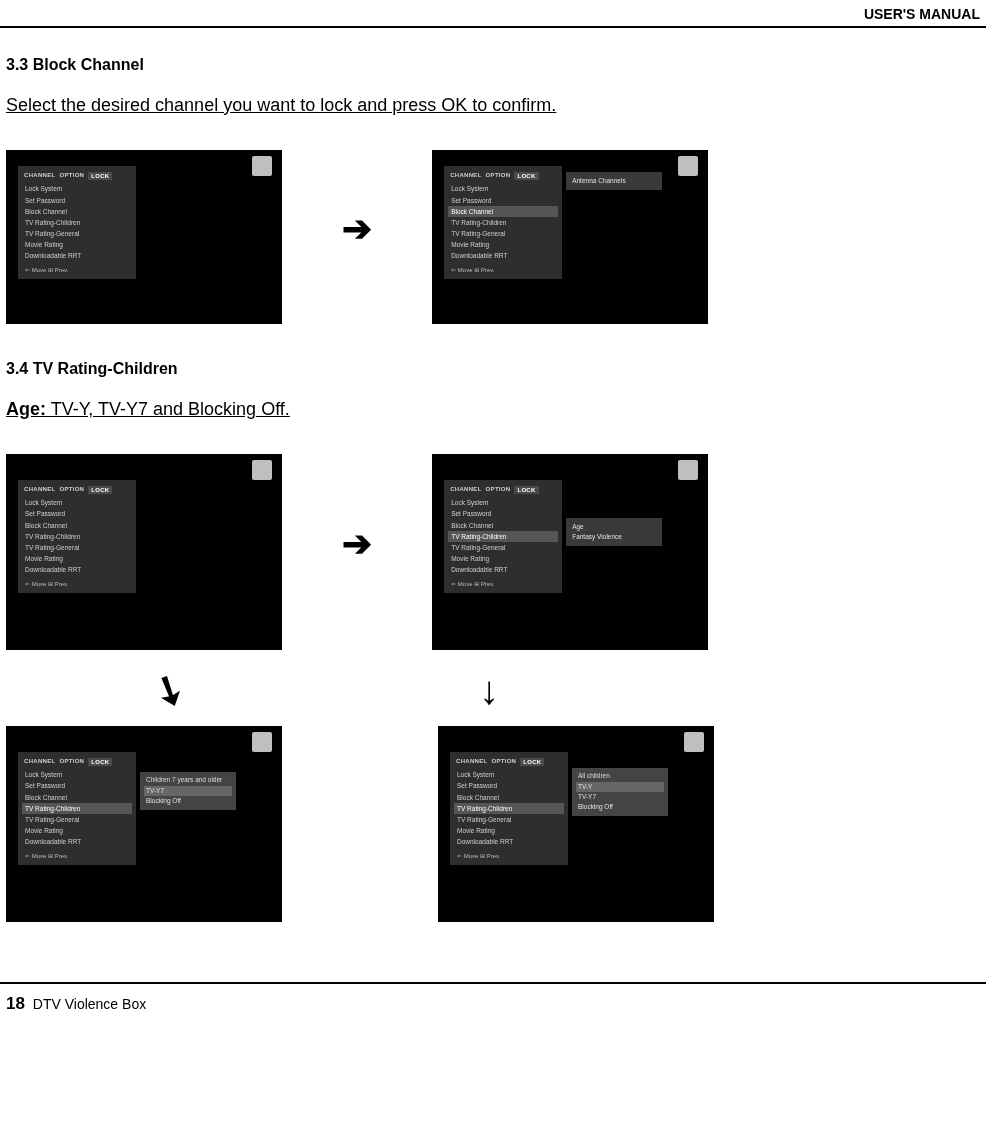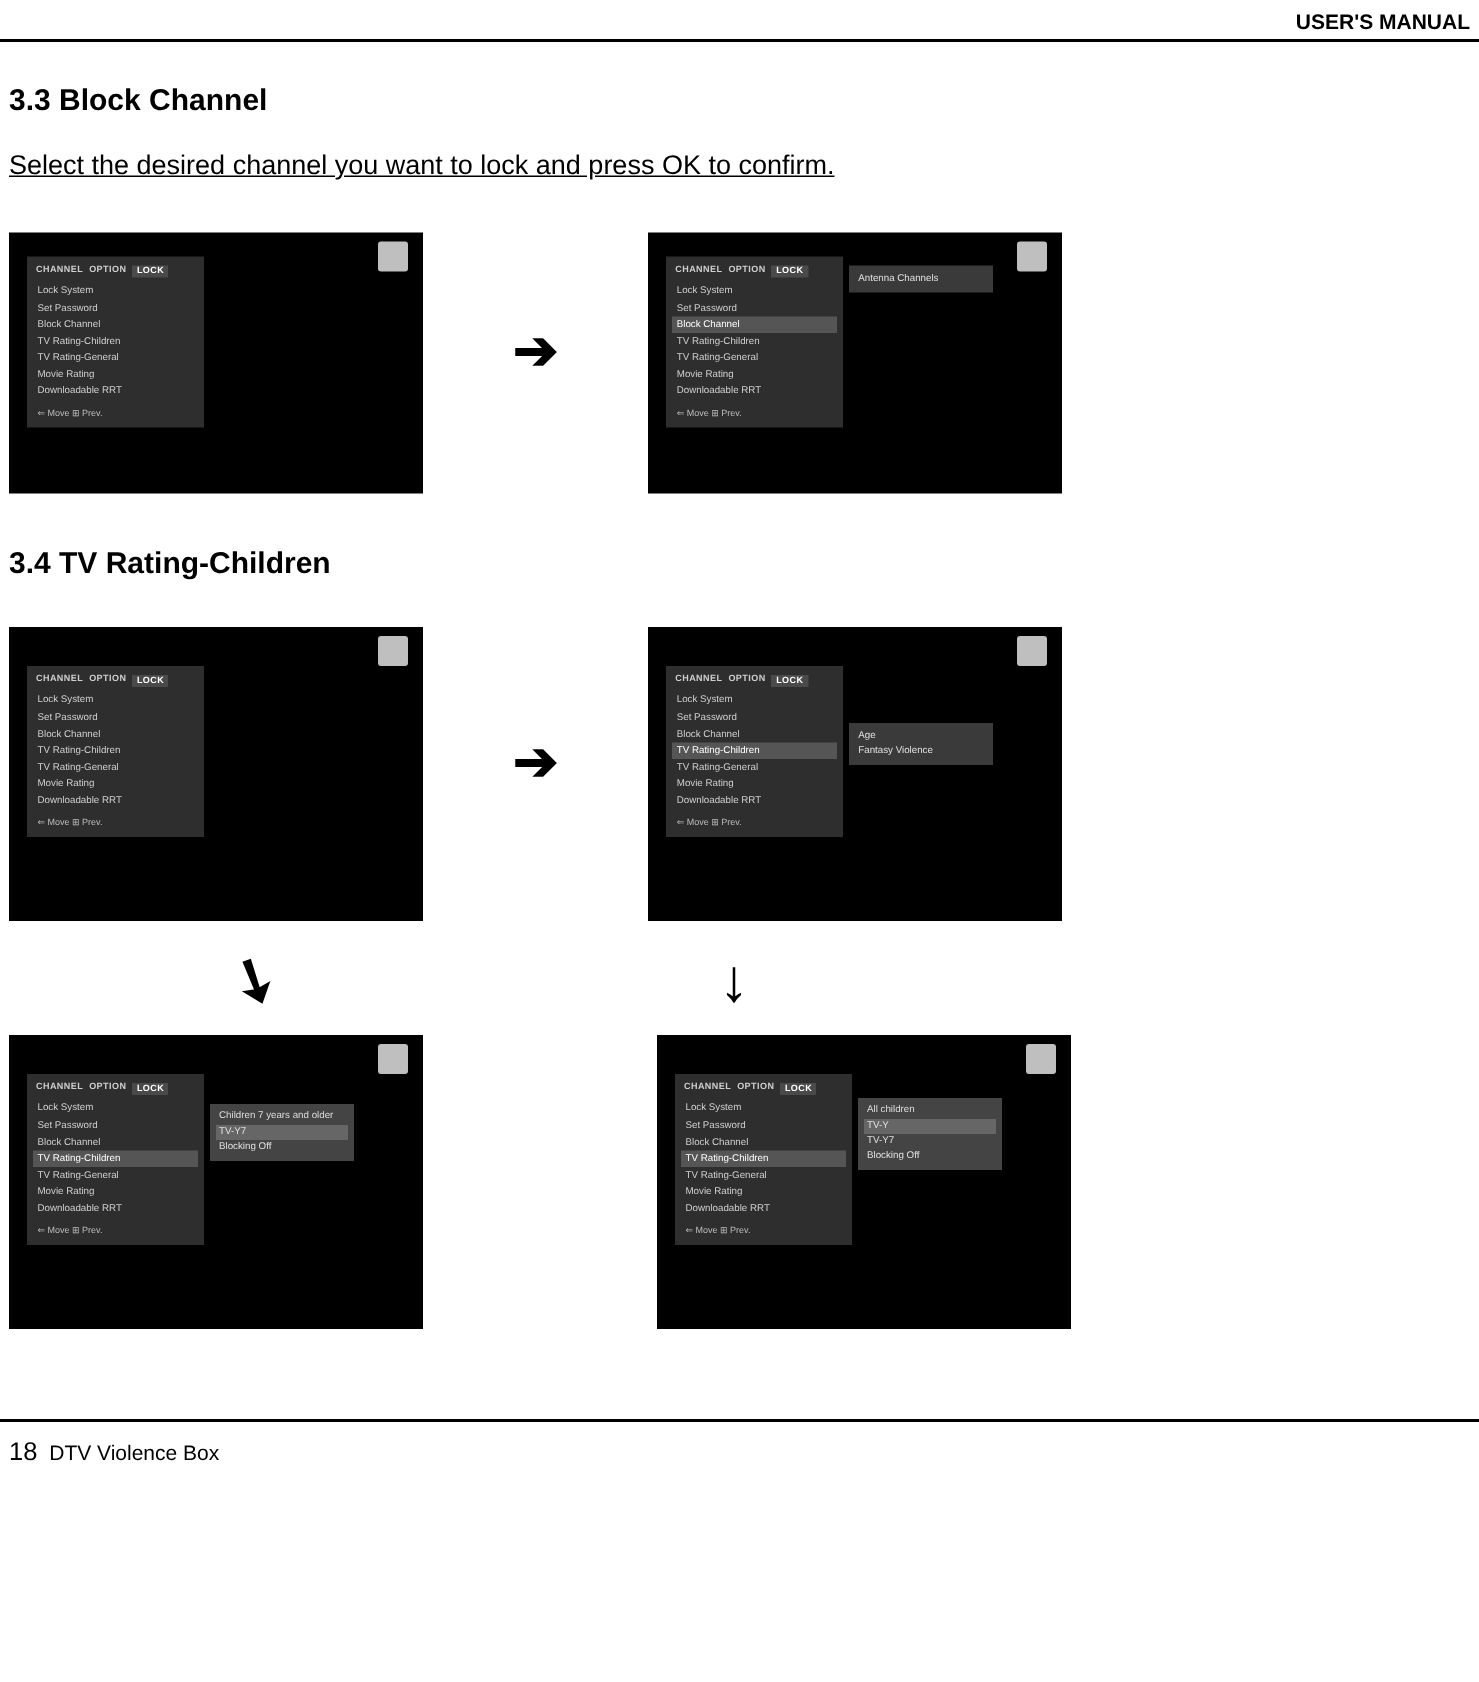--- a/index.html
+++ b/index.html
@@ -17,21 +17,21 @@
     padding: 6px 6px 4px 6px;
     border-bottom: 2px solid #000;
     font-weight: bold;
     font-size: 14px;
     text-align: right;
   }
   .content {
     padding: 14px 6px 0 6px;
   }
   h2.section {
-    font-size: 20px;
+    font-size: 16px;
     font-weight: bold;
     margin: 14px 0 18px 0;
   }
   p.underlined {
     text-decoration: underline;
     font-size: 18px;
     margin: 0 0 6px 0;
     line-height: 1.55;
   }
   p.underlined .lbl {
@@ -156,21 +156,21 @@
     margin: 6px 0 6px 0;
   }
 
   .footer {
     border-top: 2px solid #000;
     margin-top: 60px;
     padding: 10px 6px 0 6px;
     font-size: 14px;
   }
   .footer .pn {
-    font-weight: normal;
+    font-weight: bold;
     font-size: 17px;
     margin-right: 4px;
   }
 </style>
 </head>
 <body>
 
 <div class="page">
   <div class="header">
     <span>USER'S MANUAL</span>
@@ -221,20 +221,21 @@
           <div class="mitem">Downloadable RRT</div>
           <div class="hint">⇐ Move  ⊞ Prev.</div>
         </div>
         <div class="sidebox" style="left:134px; top:22px;">
           <div class="sitem">Antenna Channels</div>
         </div>
       </div>
     </div>
 
     <h2 class="section" style="margin-top:36px;">3.4 TV Rating-Children</h2>
+    <p class="underlined"><span class="lbl">Age:</span><span> TV-Y, TV-Y7 and Blocking Off.</span></p>
 
     <div class="figrow tight">
 
       <div class="screenshot tall">
         <div class="lockicon"></div>
         <div class="panel" style="top:26px;">
           <div class="tabs">
             <span class="tab">CHANNEL</span>
             <span class="tab">OPTION</span>
             <span class="tab active">LOCK</span>

